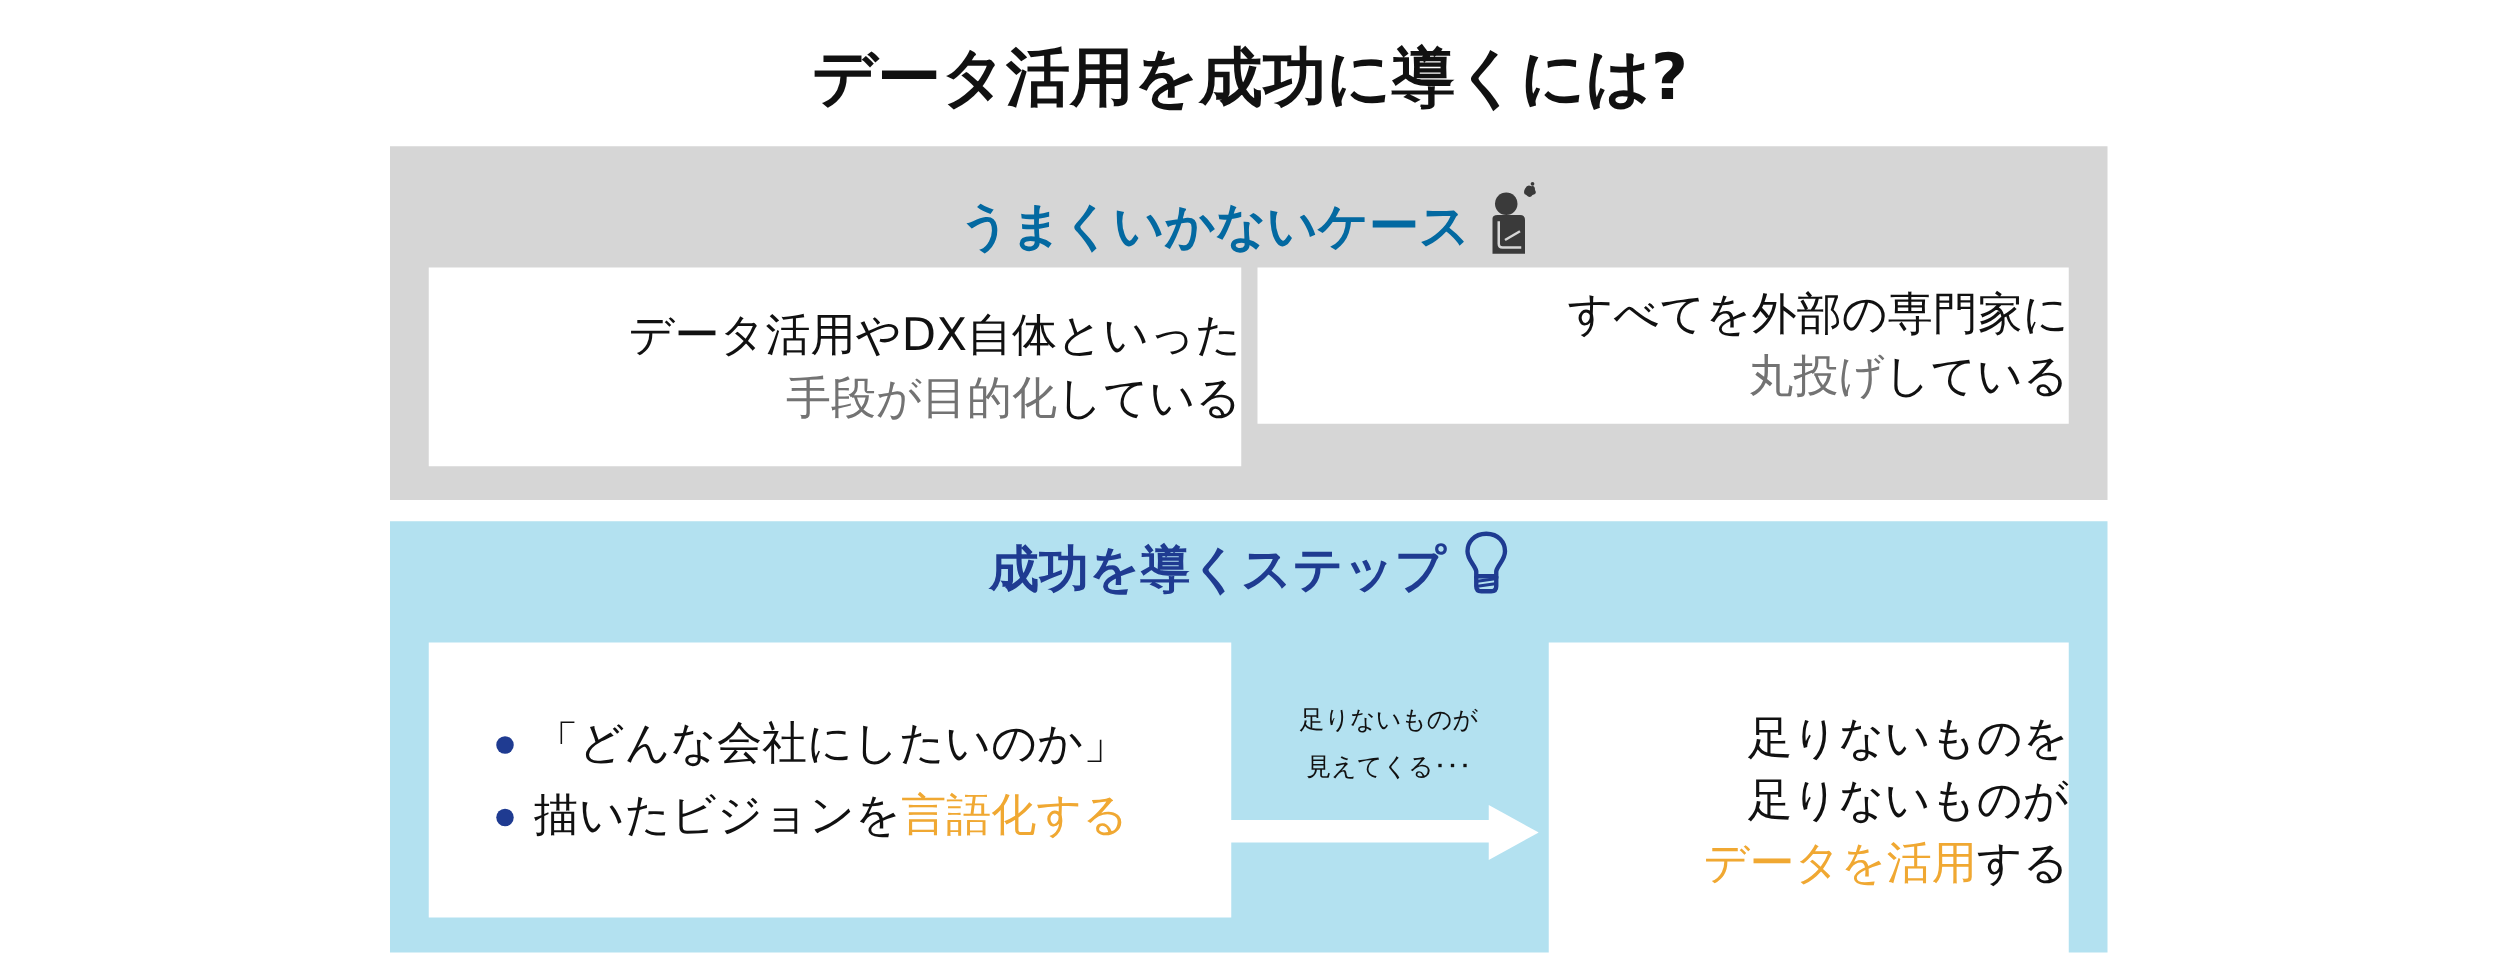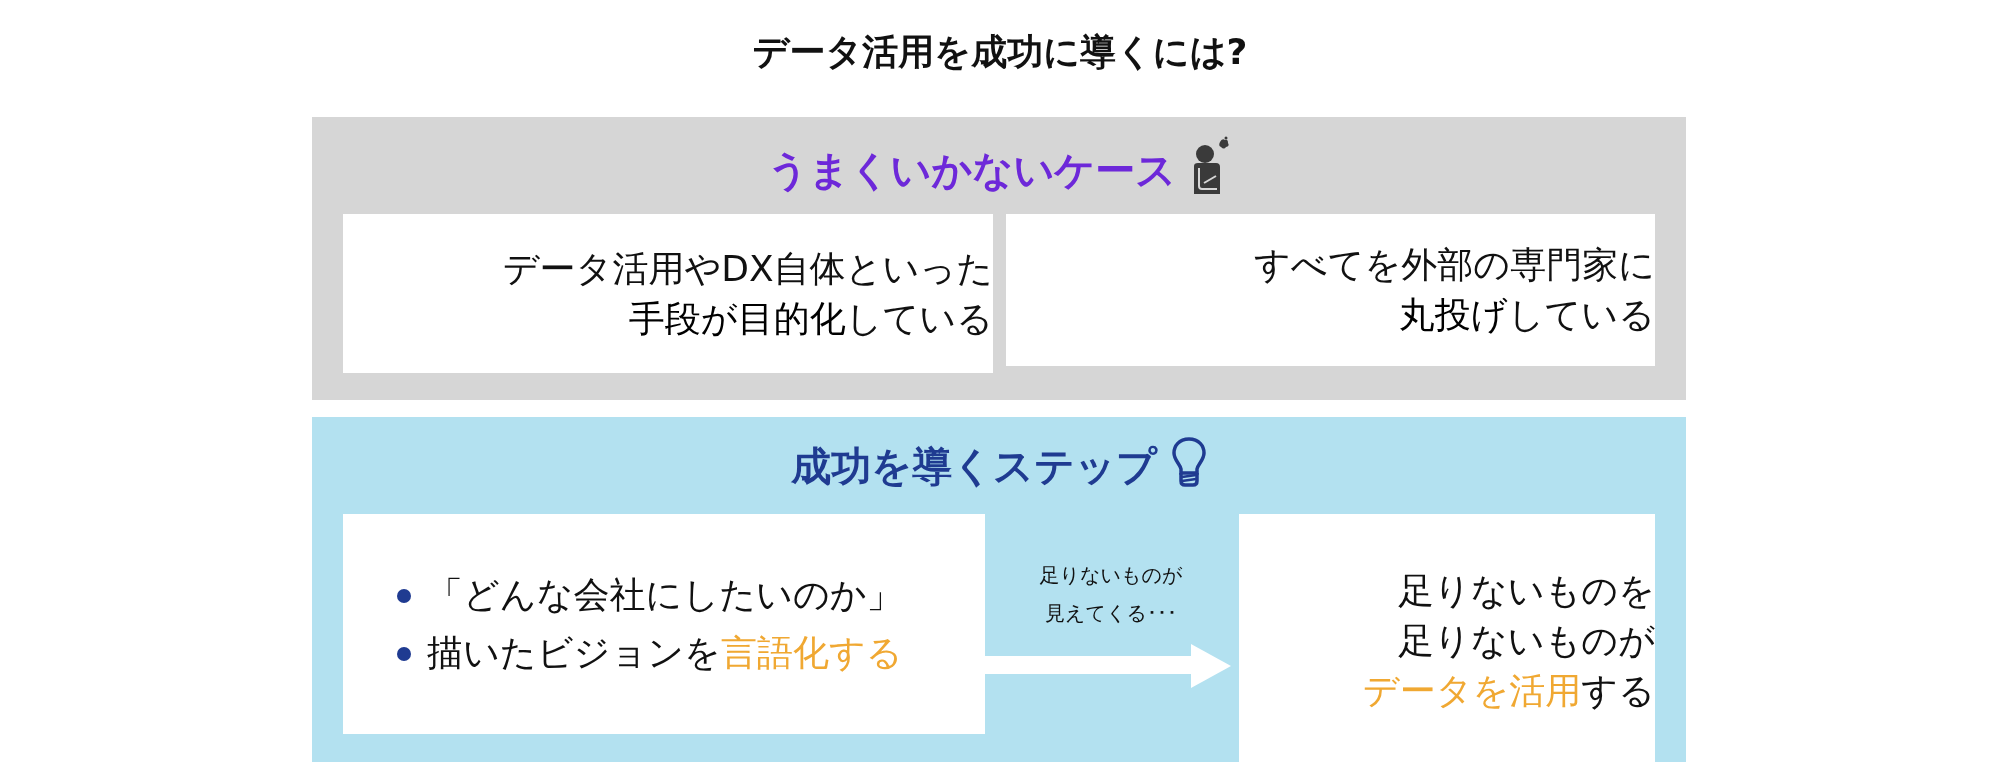--- a/index.html
+++ b/index.html
@@ -5,50 +5,50 @@
     * { margin: 0; padding: 0; box-sizing: border-box; }
     html, body {
       width: 2000px; height: 775px; background: #ffffff; overflow: hidden;
       font-family: "DejaVu Sans", "Liberation Sans", sans-serif;
       color: #111111;
     }
     .stage { position: relative; width: 2000px; height: 775px; }
 
     .title {
       position: absolute; left: 0; top: 28px; width: 2000px;
-      text-align: center; font-size: 36px; font-weight: bold; letter-spacing: 0px;
+      text-align: center; font-size: 51px; font-weight: bold; letter-spacing: 0px;
       color: #111;
     }
 
     .panel { position: absolute; left: 312px; width: 1374px; }
     .panel-gray { top: 117px; height: 283px; background: #d6d6d6; }
     .panel-blue { top: 417px; height: 345px; background: #b3e1f0; }
 
     .panel-header {
       position: absolute; left: 0; width: 100%; text-align: center;
       font-size: 40px; font-weight: bold;
       display: flex; justify-content: center; align-items: center; gap: 14px;
     }
-    .panel-gray .panel-header { top: 18px; height: 70px; color: #6d28d9; }
-    .panel-blue .panel-header { top: 14px; height: 70px; color: #1f3b91; text-align: right; }
+    .panel-gray .panel-header { top: 28px; height: 70px; color: #0369a1; }
+    .panel-blue .panel-header { top: 3px; height: 70px; color: #1f3b91; text-align: right; }
 
     .icon { display: inline-block; }
 
     .card {
       position: absolute; background: #ffffff;
       display: flex; flex-direction: column; justify-content: center; align-items: flex-end;
       font-size: 36px; line-height: 50px; text-align: center;
     }
     .card-gray-left { left: 31px; top: 97px; width: 650px; height: 159px; }
-    .card-gray-right { left: 694px; top: 97px; width: 649px; height: 152px; }
+    .card-gray-right { left: 694px; top: 97px; width: 649px; height: 125px; }
 
     .card-blue-left { left: 31px; top: 97px; width: 642px; height: 220px; align-items: flex-start; padding-left: 84px; }
     .card-blue-right { left: 927px; top: 97px; width: 416px; height: 254px; }
 
-    .hl-blue { color: #000000; }
+    .hl-blue { color: #737373; }
     .hl-orange { color: #f0a832; }
 
     .bullet-row { position: relative; display: block; text-align: left; }
     .bullet-dot {
       position: absolute; left: -30px; top: 19px; width: 14px; height: 14px;
       border-radius: 50%; background: #1f3b91;
     }
     .bullet-line { display: block; }
     .bullet-sub { display: block; padding-left: 2px; }
     .bullet-row + .bullet-row { margin-top: 8px; }

